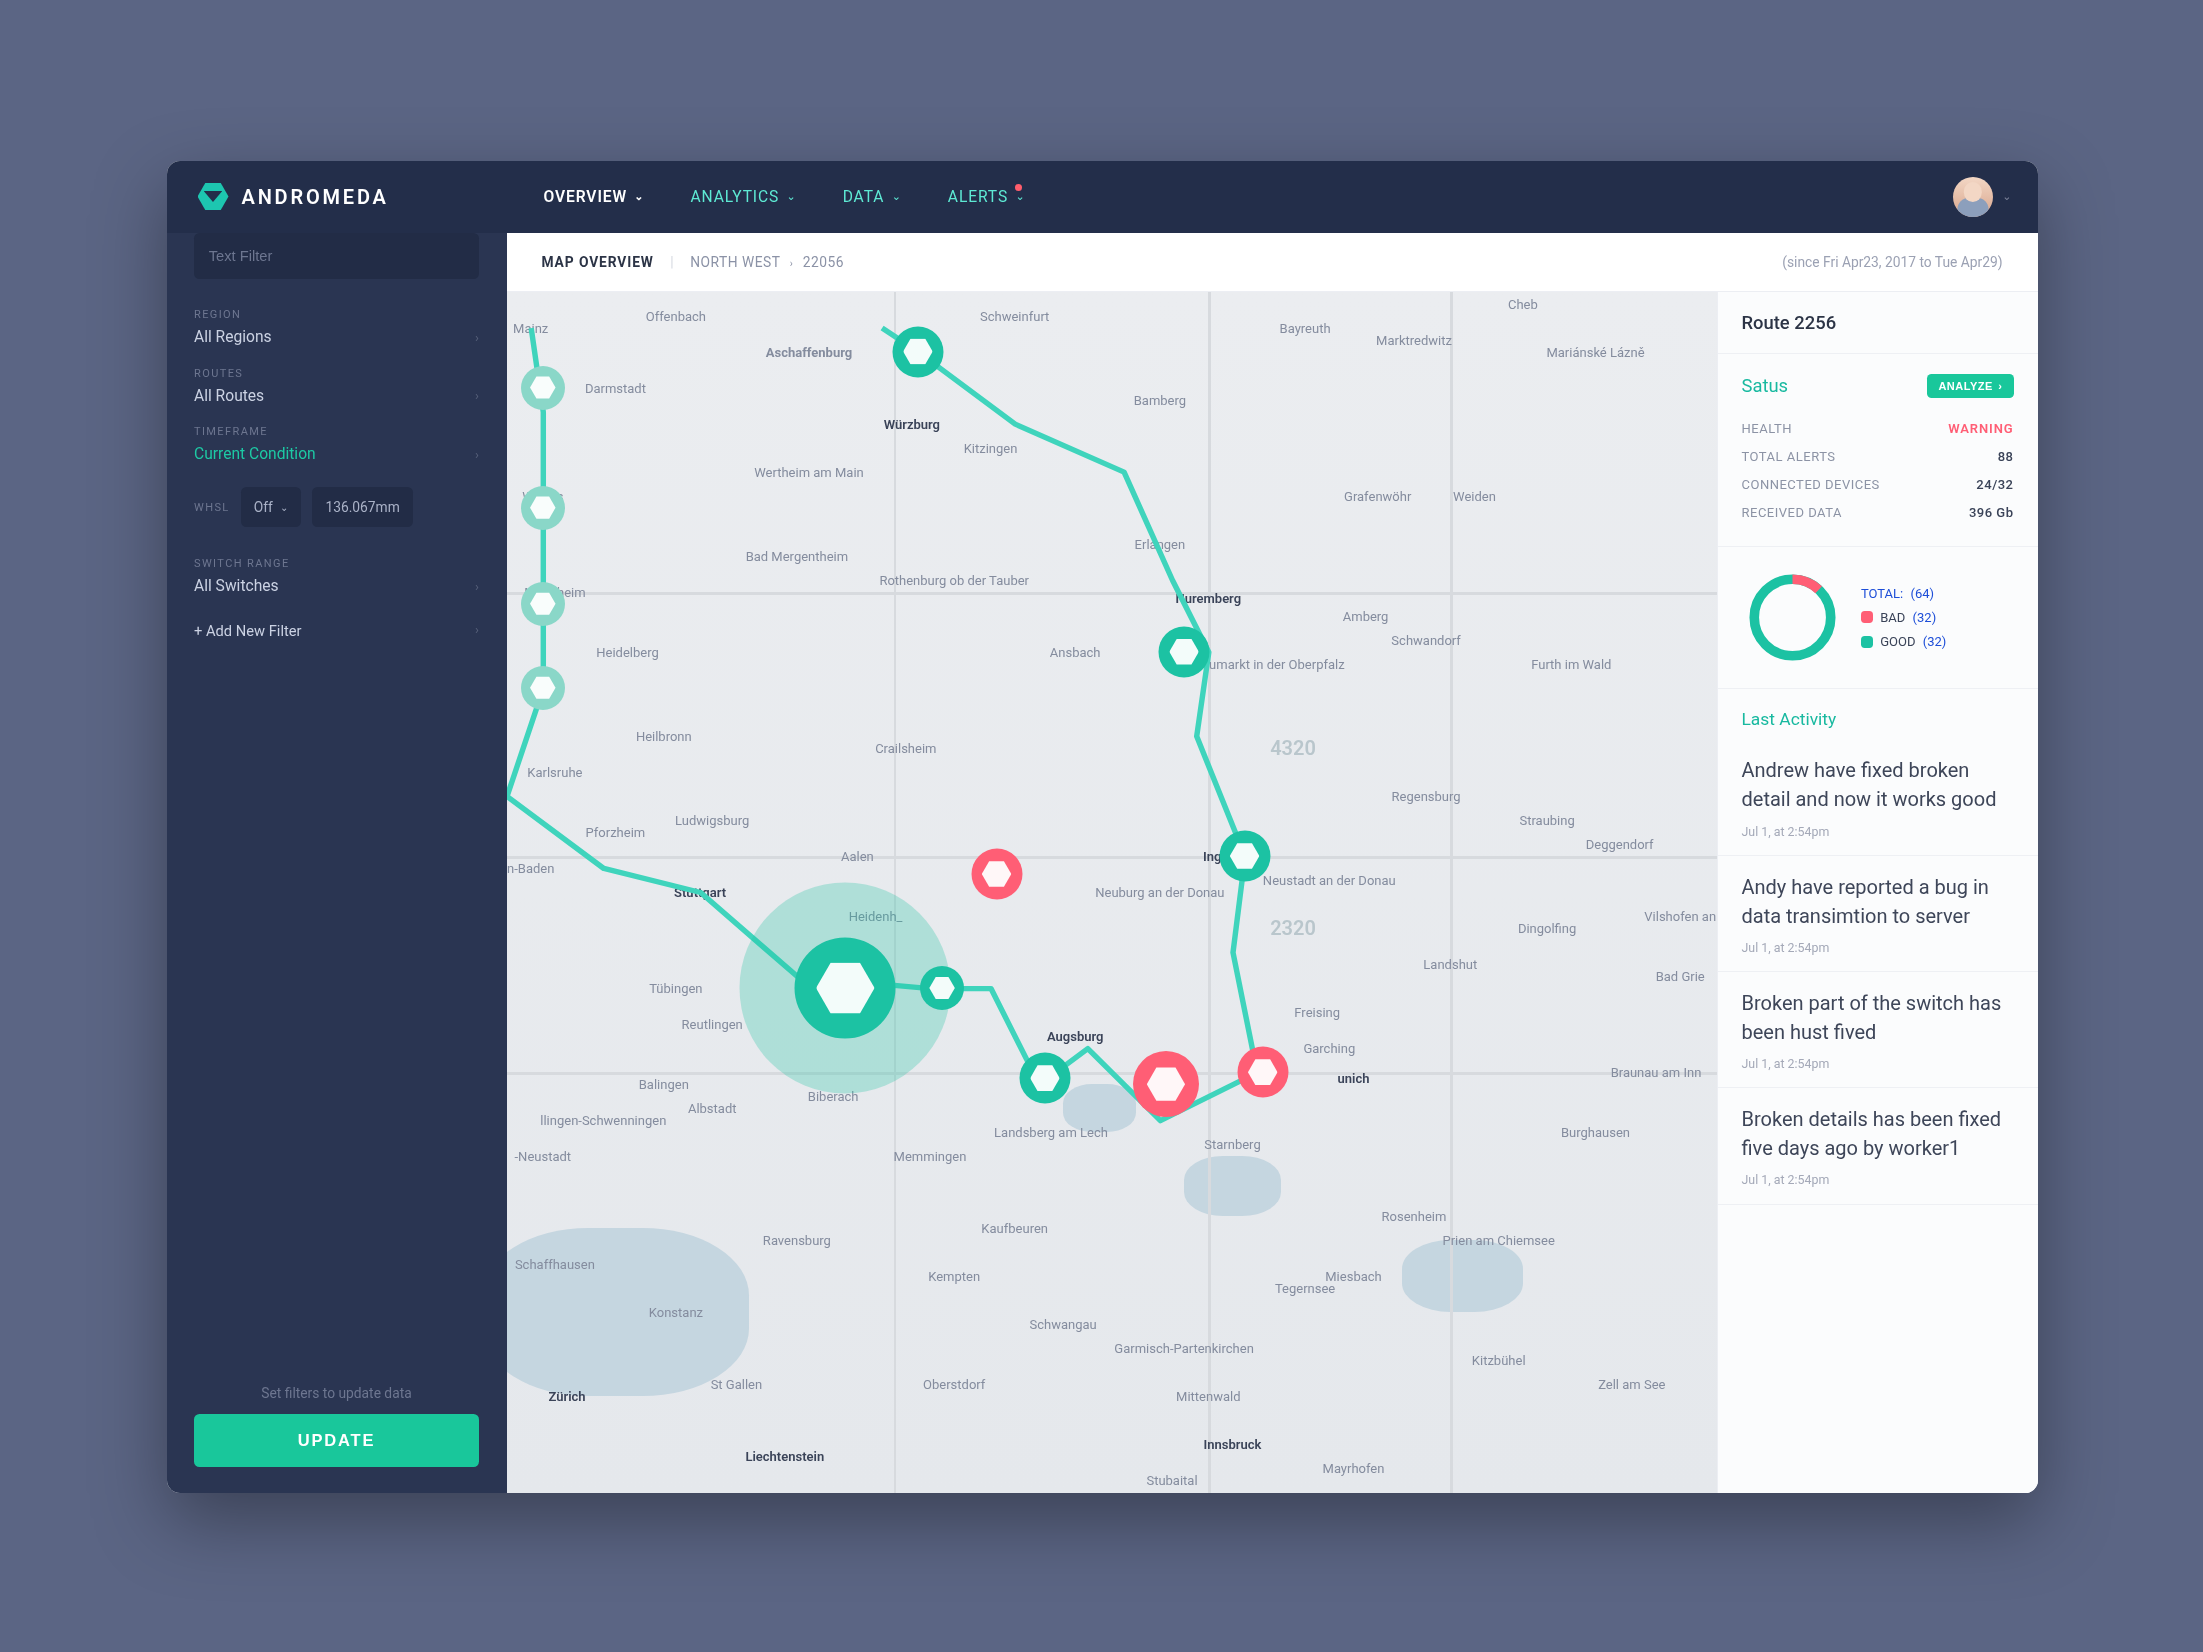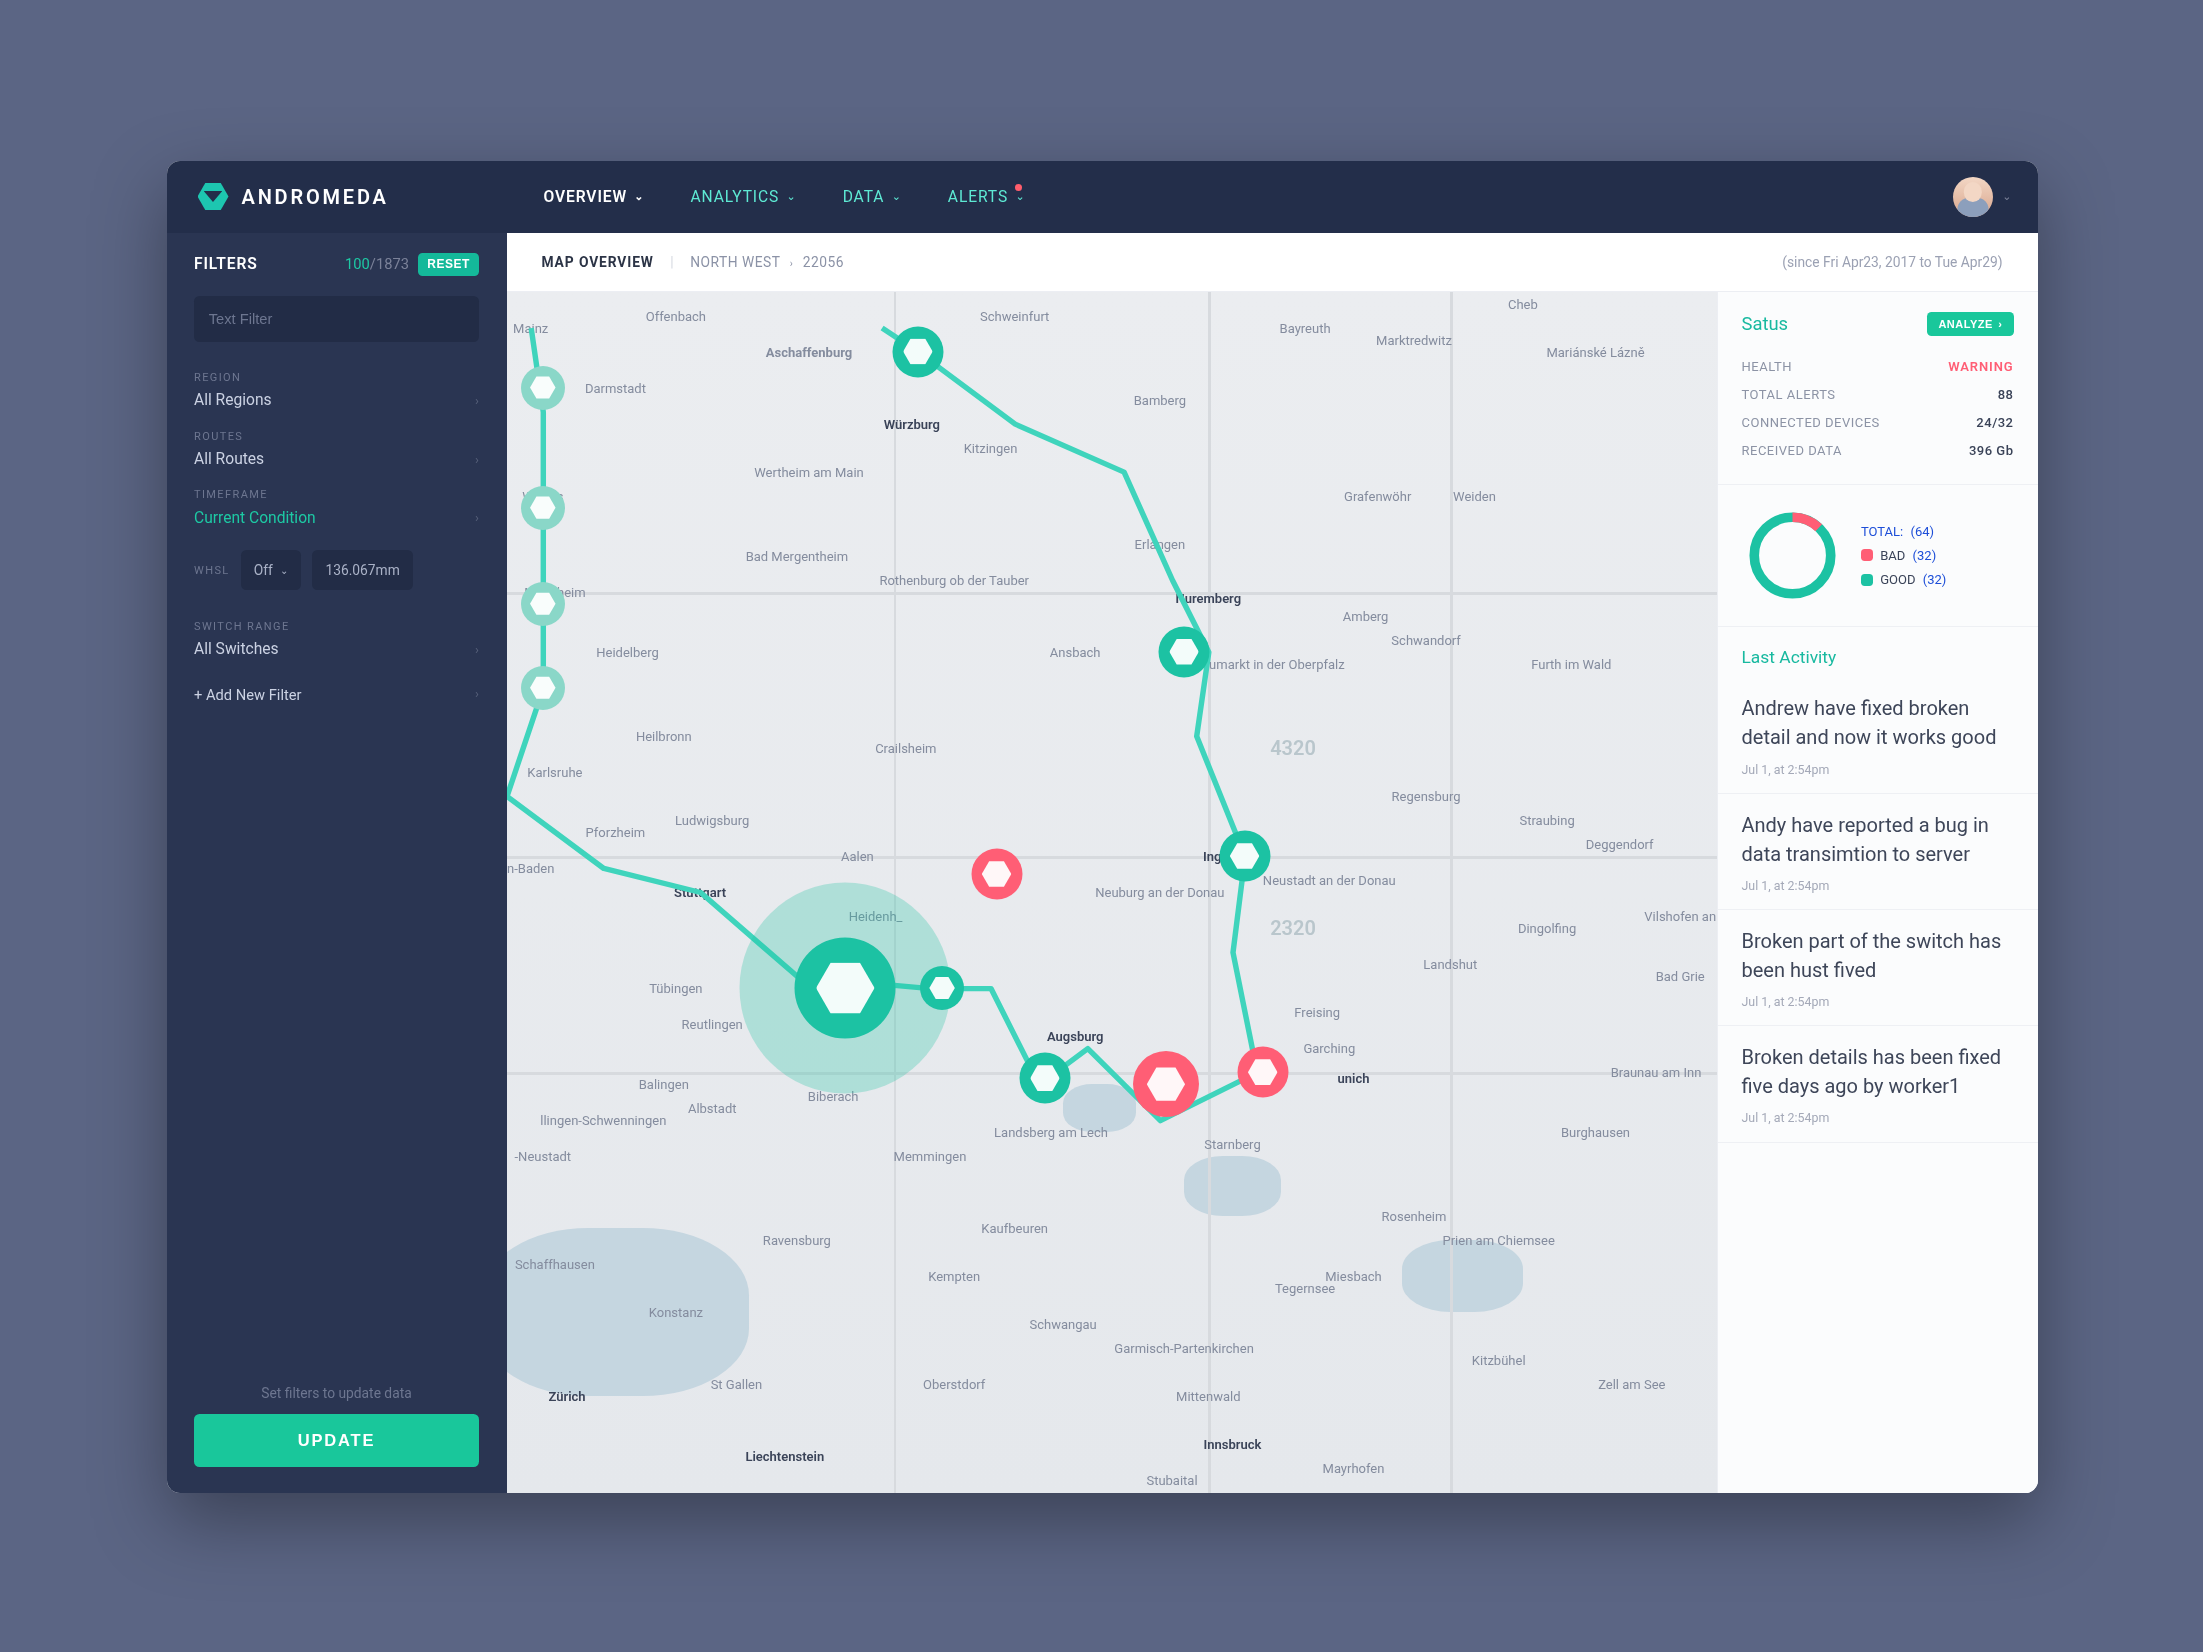--- a/index.html
+++ b/index.html
@@ -298,27 +298,20 @@
     </div>
     <div class="avatar-wrap">
       <div class="avatar"></div>
       <span class="avatar-chev">⌄</span>
     </div>
   </div>
 
   <div class="body">
 
     <div class="sidebar">
-      <div class="filters-row">
-        <span class="filters-title">FILTERS</span>
-        <span class="filters-count">
-          <span class="num">100</span><span class="den">/1873</span>
-        </span>
-        <button class="reset-btn">RESET</button>
-      </div>
       <input class="text-filter" placeholder="Text Filter" style="">
       <div class="fsection">
         <div class="flabel">REGION</div>
         <div class="fvalue">
           <span>All Regions</span>
           <span class="fchev">›</span>
         </div>
       </div>
       <div class="fsection">
         <div class="flabel">ROUTES</div>
@@ -520,20 +513,23 @@
           <div class="node red lg" style="left:54.5%;top:66%;">
               <div class="inner"></div>
             </div>
 
           <div class="route-label" style="left:65%;top:38%;">4320</div>
           <div class="route-label" style="left:65%;top:53%;">2320</div>
         </div>
 
         <div class="rightpanel">
           <div class="rp-sec">
+            <div class="rp-route">Route 2256</div>
+          </div>
+          <div class="rp-sec">
             <div class="status-row">
               <span class="status-title">Satus</span>
               <button class="analyze-btn">
                 <span>ANALYZE</span>
                 <span>›</span>
               </button>
             </div>
             <div id="kv-list">
                 <div class="kv">
                   <span>HEALTH</span>

